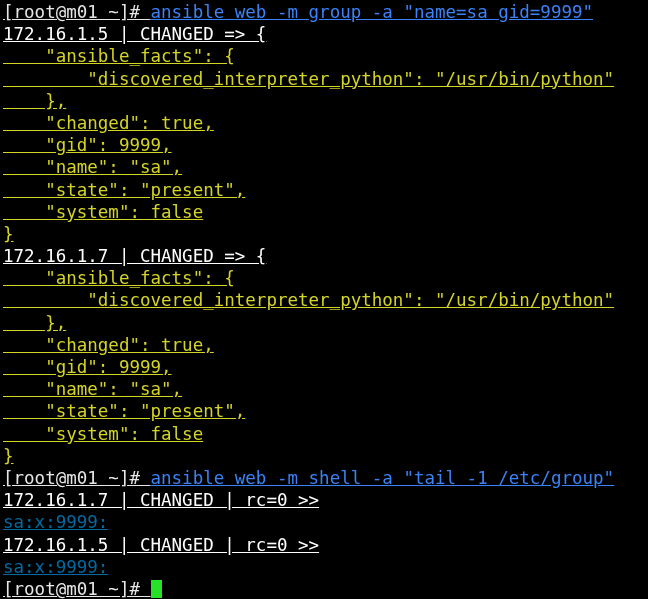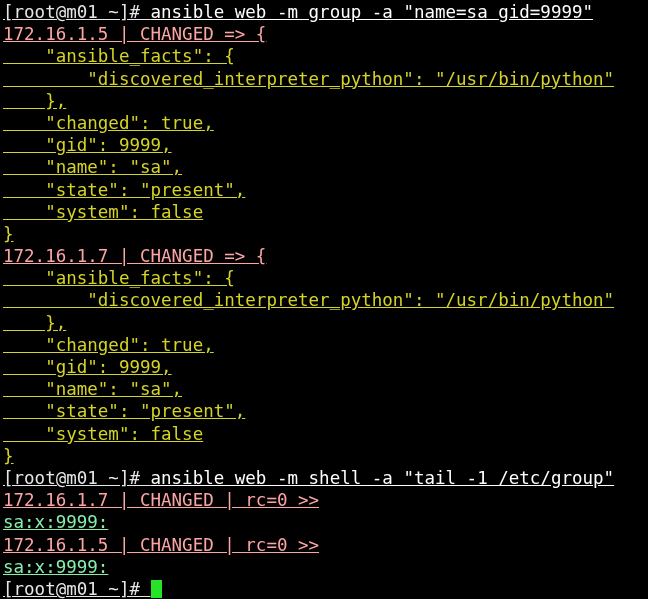--- a/index.html
+++ b/index.html
@@ -34,24 +34,24 @@
     right: 0;
     white-space: pre;
   }
   .line {
     height: 22.2px;
     white-space: pre;
     display: block;
   }
   .seg { white-space: pre; text-decoration: underline; }
   .c-prompt { color: #e6e6e6; }
-  .c-command { color: #ffffff; }
-  .c-status { color: #fca5a5; }
+  .c-command { color: #3b82f6; }
+  .c-status { color: #ffffff; }
   .c-json { color: #d4d427; }
-  .c-stdout { color: #86efac; margin-top: 36px; }
+  .c-stdout { color: #0369a1; margin-top: 36px; }
   .cursor {
     display: inline-block;
     width: 11px;
     height: 18px;
     background: #27e327;
     vertical-align: -3px;
   }
 </style>
 </head>
 <body>

